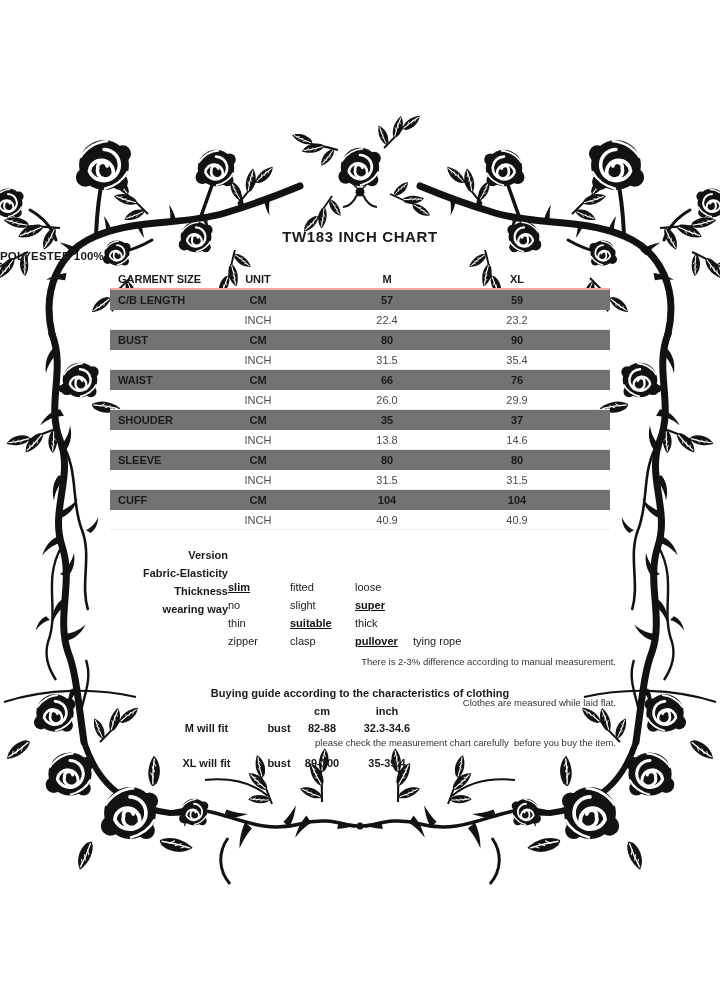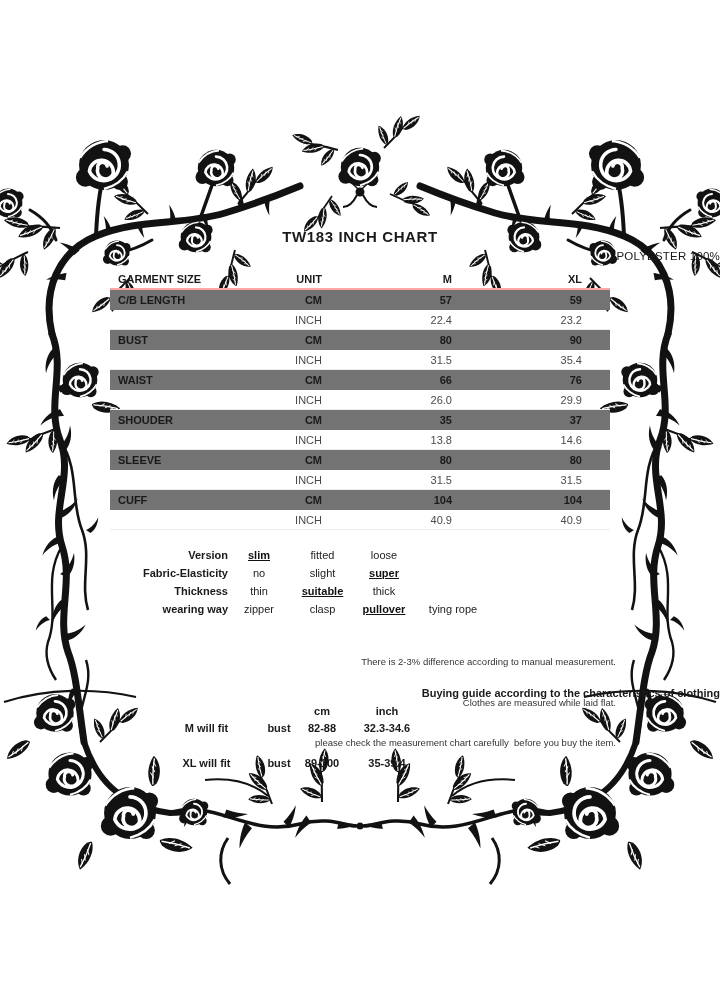--- a/index.html
+++ b/index.html
@@ -2,42 +2,42 @@
 <html><head>
 <meta charset="utf-8">
 <style>
   html,body{margin:0;padding:0;background:#fff;}
   .page{position:relative;width:720px;height:1000px;background:#ffffff;overflow:hidden;
         font-family:"Liberation Sans",sans-serif;color:#1a1a1a;}
   .art{position:absolute;left:0;top:0;pointer-events:none;}
 
   .title{position:absolute;top:228px;left:0;width:720px;text-align:center;
          font-size:15px;font-weight:bold;letter-spacing:.6px;}
-  .subtitle{position:absolute;top:250px;left:0;width:720px;text-align:right;
-            font-size:11.5px;font-weight:normal;letter-spacing:.2px;}
+  .subtitle{position:absolute;top:250px;left:0;width:720px;text-align:left;
+            font-size:11.5px;font-weight:bold;letter-spacing:.2px;}
 
   .size-table{position:absolute;top:269px;left:110px;width:500px;font-size:11px;}
   .t-row{display:grid;grid-template-columns:84px 128px 130px 130px 28px;
          height:20px;line-height:20px;box-sizing:border-box;}
   .t-row.header{height:21px;line-height:21px;font-weight:bold;border-bottom:2px solid #fca5a5;}
   .t-row .c0{text-align:left;padding-left:8px;font-weight:bold;white-space:nowrap;}
-  .t-row .c1,.t-row .c2,.t-row .c3{text-align:right;}
+  .t-row .c1,.t-row .c2,.t-row .c3{text-align:center;}
   .t-row.cm{background:#737373;font-weight:bold;}
   .t-row.inch{color:#4a4a4a;border-bottom:1px solid #ececec;}
 
   .attrs{position:absolute;top:546px;left:0;width:720px;font-size:11px;}
   .a-row{display:grid;grid-template-columns:228px 62px 65px 58px 80px;height:18px;line-height:18px;}
   .a-label{text-align:right;font-weight:bold;}
-  .a-opt{text-align:center;color:#222;}
+  .a-opt{text-align:left;color:#222;margin-top:32px;}
   .a-opt.sel{font-weight:bold;text-decoration:underline;color:#111;}
 
   .notes{position:absolute;top:628px;left:0;width:616px;text-align:right;
          font-size:9.5px;line-height:13.5px;color:#333;white-space:pre-wrap;}
 
-  .guide-title{position:absolute;top:687px;left:0;width:720px;text-align:right;
+  .guide-title{position:absolute;top:687px;left:0;width:720px;text-align:center;
                font-size:11px;font-weight:bold;}
   .g-row{position:absolute;left:0;width:720px;display:grid;
          grid-template-columns:148px 117px 28px 58px 72px;
          font-size:11px;font-weight:bold;height:15px;line-height:15px;}
   .g-row div{text-align:center;white-space:nowrap;}
   .g-head{top:704px;}
   .g-m{top:721px;}
   .g-xl{top:756px;}
 </style>
 </head>

